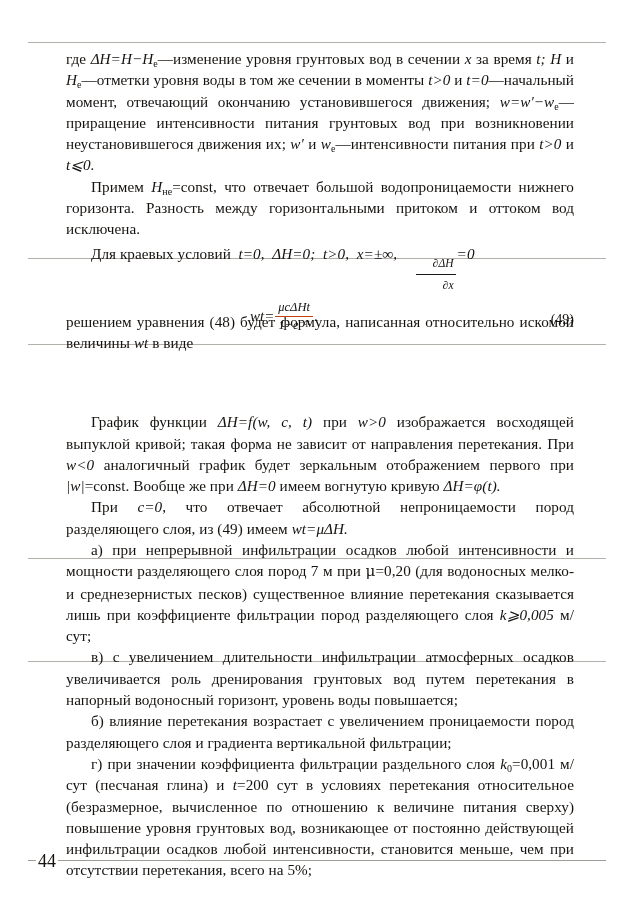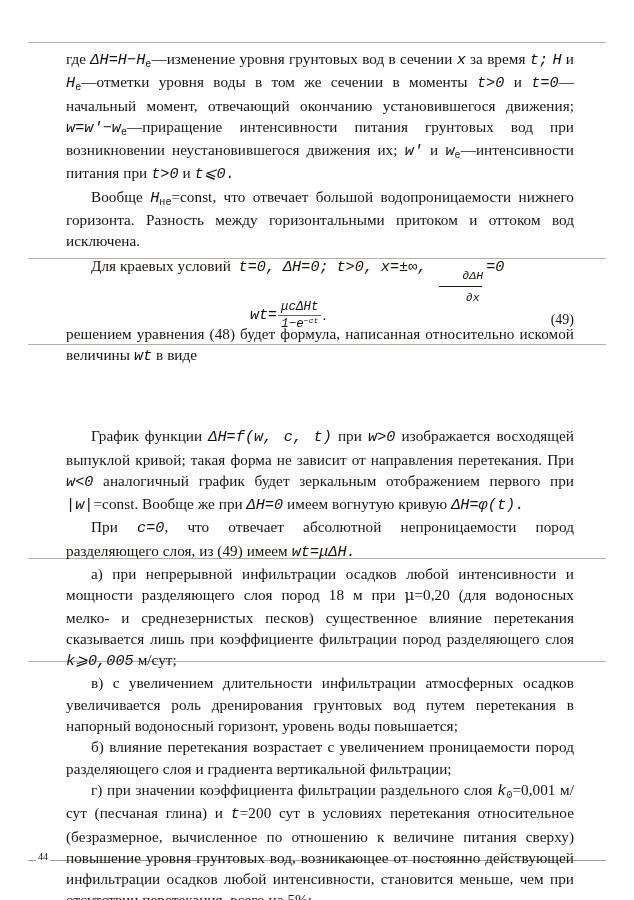--- a/index.html
+++ b/index.html
@@ -45,21 +45,21 @@
     line-height: 21.3px;
     letter-spacing: 0.05px;
   }
   p.indent { text-indent: 25px; }
   p.noindent { text-indent: 0; }
   .gap { height: 3px; }
 
   
   .m {
     font-style: italic;
-    font-family: Liberation Mono, monospace;
+    font-family: Liberation Serif, serif;
     white-space: nowrap;
   }
   .mu { font-style: normal; font-family: "DejaVu Serif", serif; }
   .up { font-style: normal; }
   sub {
     font-size: 0.66em;
     font-style: normal;
     vertical-align: -0.26em;
     line-height: 0;
   }
@@ -109,41 +109,41 @@
     top: 12px;
     font-size: 14px;
     font-style: normal;
     text-align: center;
   }
 
   
   .pfrac {
     display: inline-flex;
     flex-direction: column;
-    align-items: center;
+    align-items: flex-end;
     vertical-align: -0.55em;
     margin: 0 1px;
   }
   .pfrac .num {
     font-size: 11.5px;
     padding: 0 2px 0 2px;
     white-space: nowrap;
   }
   .pfrac .den {
     font-size: 11.5px;
     padding: 0 2px 0 2px;
     border-top: 1px solid #1a1714;
     white-space: nowrap;
   }
 
   .page-number {
     position: absolute;
     left: 36px;
     top: 851px;
-    font-size: 10px;
+    font-size: 18px;
     font-family: "Liberation Serif", "DejaVu Serif", serif;
     color: #15120f;
     background: #ffffff;
     padding: 0 2px;
   }
 </style>
 </head>
 <body>
 
 <div id="page">
@@ -152,41 +152,41 @@
   <div class="rule r1"></div>
   <div class="rule r2"></div>
   <div class="rule r3"></div>
   <div class="rule r4"></div>
   <div class="rule r5"></div>
 
   <div class="text-col">
 
     <p class="noindent"><span>где</span> <span class="m"><span>ΔH=H−H</span><sub>е</sub></span><span>—изменение уровня грунтовых вод в сечении</span> <span class="m">x</span> <span>за время</span> <span class="m"><span>t</span>;</span> <span class="m">H</span> <span>и</span> <span class="m"><span>H</span><sub>е</sub></span><span>—отметки уровня воды в том же сечении в моменты</span> <span class="m">t&gt;0</span> <span>и</span> <span class="m">t=0</span><span>—начальный момент, отвечающий окончанию установившегося движения;</span> <span class="m"><span>w=w′−w</span><sub>е</sub></span><span>—приращение интенсивности питания грунтовых вод при возникновении неустановившегося движения их;</span> <span class="m">w′</span> <span>и</span> <span class="m"><span>w</span><sub>е</sub></span><span>—интенсивности питания при</span> <span class="m">t&gt;0</span> <span>и</span> <span class="m">t⩽0.</span></p>
 
-    <p class="indent"><span>Вообще</span> <span class="m"><span>H</span><sub>не</sub></span><span class="up">=const, что отвечает большой водопроницаемости нижнего горизонта. Разность между горизонтальными притоком и оттоком вод исключена.</span></p>
+    <p class="indent"><span>Примем</span> <span class="m"><span>H</span><sub>не</sub></span><span class="up">=const, что отвечает большой водопроницаемости нижнего горизонта. Разность между горизонтальными притоком и оттоком вод исключена.</span></p>
 
     <div class="gap"></div>
 
     <p class="indent"><span>Для краевых условий</span> &nbsp;<span class="m">t=0,</span> &nbsp;<span class="m">ΔH=0;</span> &nbsp;<span class="m">t&gt;0,</span> &nbsp;<span class="m">x=±∞,</span> &nbsp;<span class="pfrac">
           <span class="num m">∂ΔH</span>
           <span class="den m">∂x</span>
         </span><span class="m">=0</span></p>
 
     <div style="height:14px"></div>
 
     <p class="noindent"><span>решением уравнения (48) будет формула, написанная относительно искомой величины</span> <span class="m">wt</span> <span>в виде</span></p>
 
     <div style="height:58px"></div>
 
     <p class="indent"><span>График функции</span> <span class="m"><span>ΔH=f</span><span>(w, c, t)</span></span> <span>при</span> <span class="m">w&gt;0</span> <span>изображается восходящей выпуклой кривой; такая форма не зависит от направления перетекания. При</span> <span class="m">w&lt;0</span> <span>аналогичный график будет зеркальным отображением первого при</span> <span class="m">|w|</span><span class="up">=const. Вообще же при</span> <span class="m">ΔH=0</span> <span>имеем вогнутую кривую</span> <span class="m"><span>ΔH=φ</span><span>(t).</span></span></p>
 
     <p class="indent"><span>При</span> <span class="m">c=0</span><span>, что отвечает абсолютной непроницаемости пород разделяющего слоя, из (49) имеем</span> <span class="m">wt=μΔH.</span></p>
 
 
-    <p class="indent"><span>а) при непрерывной инфильтрации осадков любой интенсивности и мощности разделяющего слоя пород 18 м при</span> <span class="mu">μ</span><span>=0,20 (для водоносных мелко- и среднезернистых песков) существенное влияние перетекания сказывается лишь при коэффициенте фильтрации пород разделяющего слоя</span> <span class="m">k⩾0,005</span> <span>м/сут;</span></p>
+    <p class="indent"><span>а) при непрерывной инфильтрации осадков любой интенсивности и мощности разделяющего слоя пород 7 м при</span> <span class="mu">μ</span><span>=0,20 (для водоносных мелко- и среднезернистых песков) существенное влияние перетекания сказывается лишь при коэффициенте фильтрации пород разделяющего слоя</span> <span class="m">k⩾0,005</span> <span>м/сут;</span></p>
 
     <p class="indent">в) с увеличением длительности инфильтрации атмосферных осадков увеличивается роль дренирования грунтовых вод путем перетекания в напорный водоносный горизонт, уровень воды повышается;</p>
 
     <p class="indent">б) влияние перетекания возрастает с увеличением проницаемости пород разделяющего слоя и градиента вертикальной фильтрации;</p>
 
     <p class="indent"><span>г) при значении коэффициента фильтрации раздельного слоя</span> <span class="m"><span>k</span><sub>0</sub></span><span>=0,001 м/сут (песчаная глина) и</span> <span class="m">t</span><span>=200 сут в условиях перетекания относительное (безразмерное, вычисленное по отношению к величине питания сверху) повышение уровня грунтовых вод, возникающее от постоянно действующей инфильтрации осадков любой интенсивности, становится меньше, чем при отсутствии перетекания, всего на 5%;</span></p>
 
   </div>
 
   <div class="eq-block">

